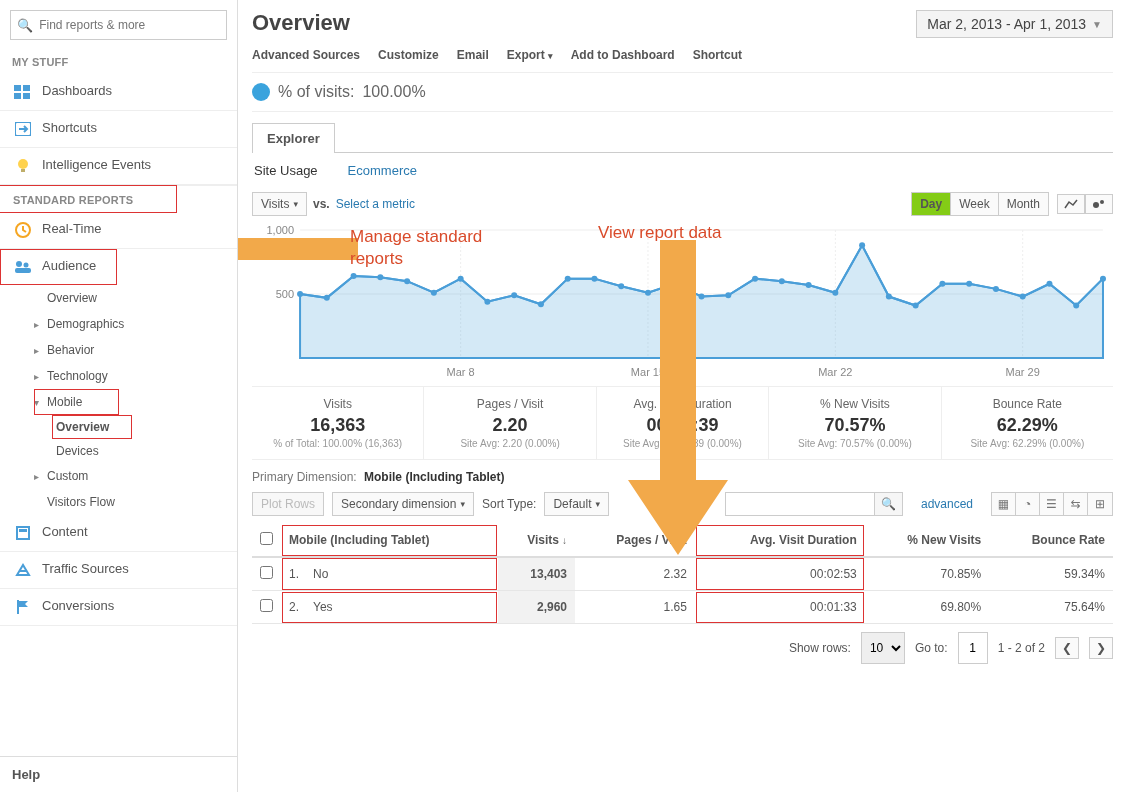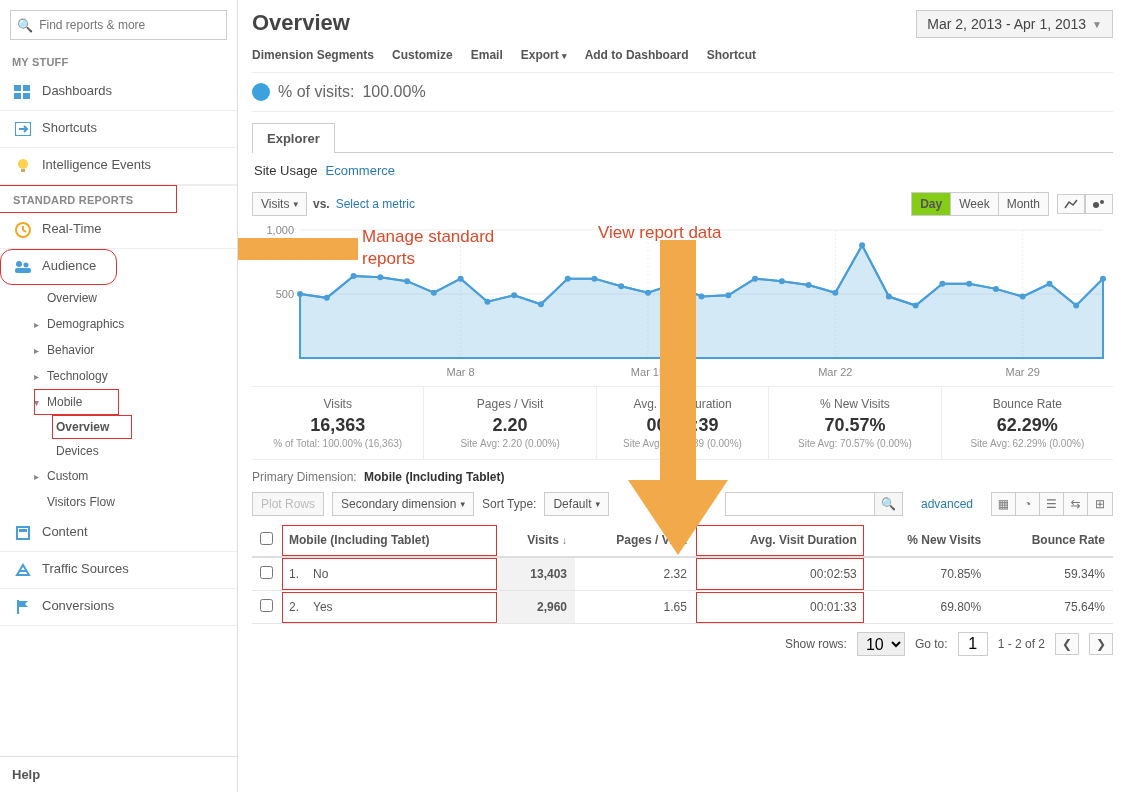--- a/index.html
+++ b/index.html
@@ -143,21 +143,21 @@
     padding: 7px 14px;
     font-size: 13px;
     font-weight: bold;
     background: #fff;
     position: relative;
     top: 1px;
   }
   .tabline { border-bottom: 1px solid #ccc; }
   .subtabs {
     display: flex;
-    gap: 8px;
+    gap: 30px;
     padding: 10px 2px 14px 2px;
     font-size: 13px;
   }
   .subtab-active { color: #333; }
   .subtab-inactive { color: #2a7ab0; cursor: pointer; }
 
   .chart-controls {
     display: flex;
     justify-content: space-between;
     align-items: center;
@@ -277,22 +277,22 @@
     display: flex;
     justify-content: flex-end;
     align-items: center;
     gap: 10px;
     padding: 8px 0;
     font-size: 12px;
     color: #555;
   }
   .pager select, .pager input {
     border: 1px solid #ccc;
-    height: 24px;
-    font-size: 16px;
+    height: 32px;
+    font-size: 12px;
     padding: 0 4px;
   }
   .pager input { width: 30px; text-align: center;}
   .pager .pbtn {
     display: inline-flex;
     align-items: center;
     justify-content: center;
     border: 1px solid #ccc;
     width: 24px;
     height: 22px;
@@ -356,21 +356,21 @@
     <div class="nav-item">
       <span class="icon-slot">
         <svg width="16" height="16">
             <circle cx="8" cy="8" r="7" fill="none" stroke="#f5a623" stroke-width="2"></circle>
             <path d="M8 4 L8 8 L11 10" stroke="#f5a623" stroke-width="2" fill="none"></path>
           </svg>
       </span>
       <span>Real-Time</span>
     </div>
 
-    <div class="nav-item red-box-inline" style="margin-right:120px; border-bottom:none;border-radius:12px;">
+    <div class="nav-item red-box-inline" style="margin-right:120px; border-bottom:none;">
       <span class="icon-slot">
         <svg width="18" height="14">
             <circle cx="5" cy="4" r="3" fill="#4a9ed8"></circle>
             <circle cx="12" cy="5" r="2.5" fill="#4a9ed8"></circle>
             <rect x="1" y="8" width="16" height="5" rx="2" fill="#4a9ed8"></rect>
           </svg>
       </span>
       <span>Audience</span>
     </div>
 
@@ -443,21 +443,21 @@
   <div class="main">
     <div class="top-row">
       <div class="page-title">Overview</div>
       <div class="date-range">
         <span>Mar 2, 2013 - Apr 1, 2013</span>
         <span style="font-size:10px;color:#888;">▼</span>
       </div>
     </div>
 
     <div class="toolbar">
-      <span>Dimension Segments</span>
+      <span>Advanced Sources</span>
       <span>Customize</span>
       <span>Email</span>
       <span><span>Export</span> <span style="font-size:9px;">▾</span></span>
       <span>Add to Dashboard</span>
       <span>Shortcut</span>
     </div>
 
     <div class="visits-pct">
       <span class="pie-icon"></span>
       <span>% of visits:</span>
@@ -657,21 +657,21 @@
       <span>1 - 2 of 2</span>
       <span class="pbtn">❮</span>
       <span class="pbtn">❯</span>
     </div>
 
     <div class="callout-arrow" style="left:-50px; top:220px;">
       <svg width="180" height="70">
           <polygon points="0,28 50,4 50,18 170,18 170,40 50,40 50,54" fill="#f2a94a"></polygon>
         </svg>
     </div>
-    <div class="callout-text" style="left:124px; top:226px; white-space:pre-line;">Manage standard
+    <div class="callout-text" style="left:112px; top:226px; white-space:pre-line;">Manage standard
 reports</div>
 
     <div class="callout-arrow" style="left:380px; top:240px;">
       <svg width="120" height="320">
           <polygon points="42,0 78,0 78,240 110,240 60,315 10,240 42,240" fill="#f2a94a"></polygon>
         </svg>
     </div>
     <div class="callout-text" style="left:360px; top:222px;">View report data</div>
 
   </div>

